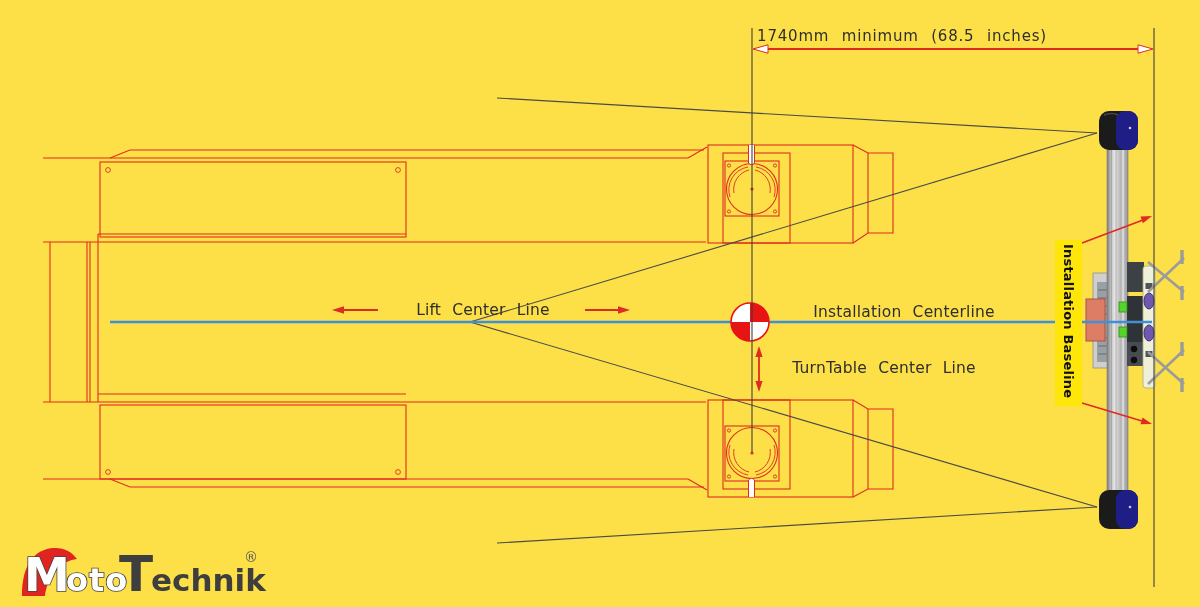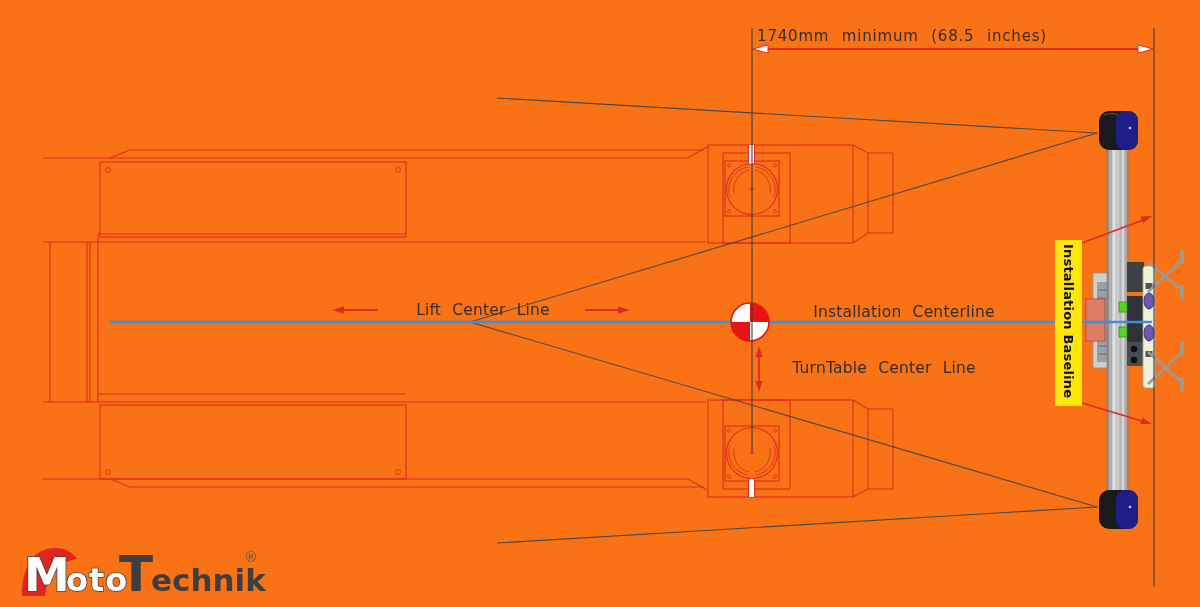--- a/index.html
+++ b/index.html
@@ -1,16 +1,16 @@
 <!DOCTYPE html>
 <html><head>
 <meta charset="utf-8">
 <style>
   html,body{margin:0;padding:0;background:#ffffff;}
-  .stage{position:relative;width:1200px;height:607px;background:#f97316;overflow:hidden;
+  .stage{position:relative;width:1200px;height:607px;background:#fde047;overflow:hidden;
          font-family:"DejaVu Sans",sans-serif;}
   svg{display:block;}
   .cad-red{stroke:#e02b22;fill:none;stroke-width:1.1;}
   .cad-red-thin{stroke:#e02b22;fill:none;stroke-width:0.9;}
   .blackline{stroke:#3f3f3f;fill:none;stroke-width:1.1;}
   .sight{stroke:#4a4a4a;fill:none;stroke-width:1.1;}
   .blueline{stroke:#3f8fd9;fill:none;stroke-width:2.4;}
   .dim-text{font-family:"DejaVu Sans",sans-serif;font-size:15px;fill:#2e2e2e;
             letter-spacing:0.8px;word-spacing:7px;}
   .cad-label{font-family:"DejaVu Sans",sans-serif;font-size:15.5px;fill:#2e2e2e;

